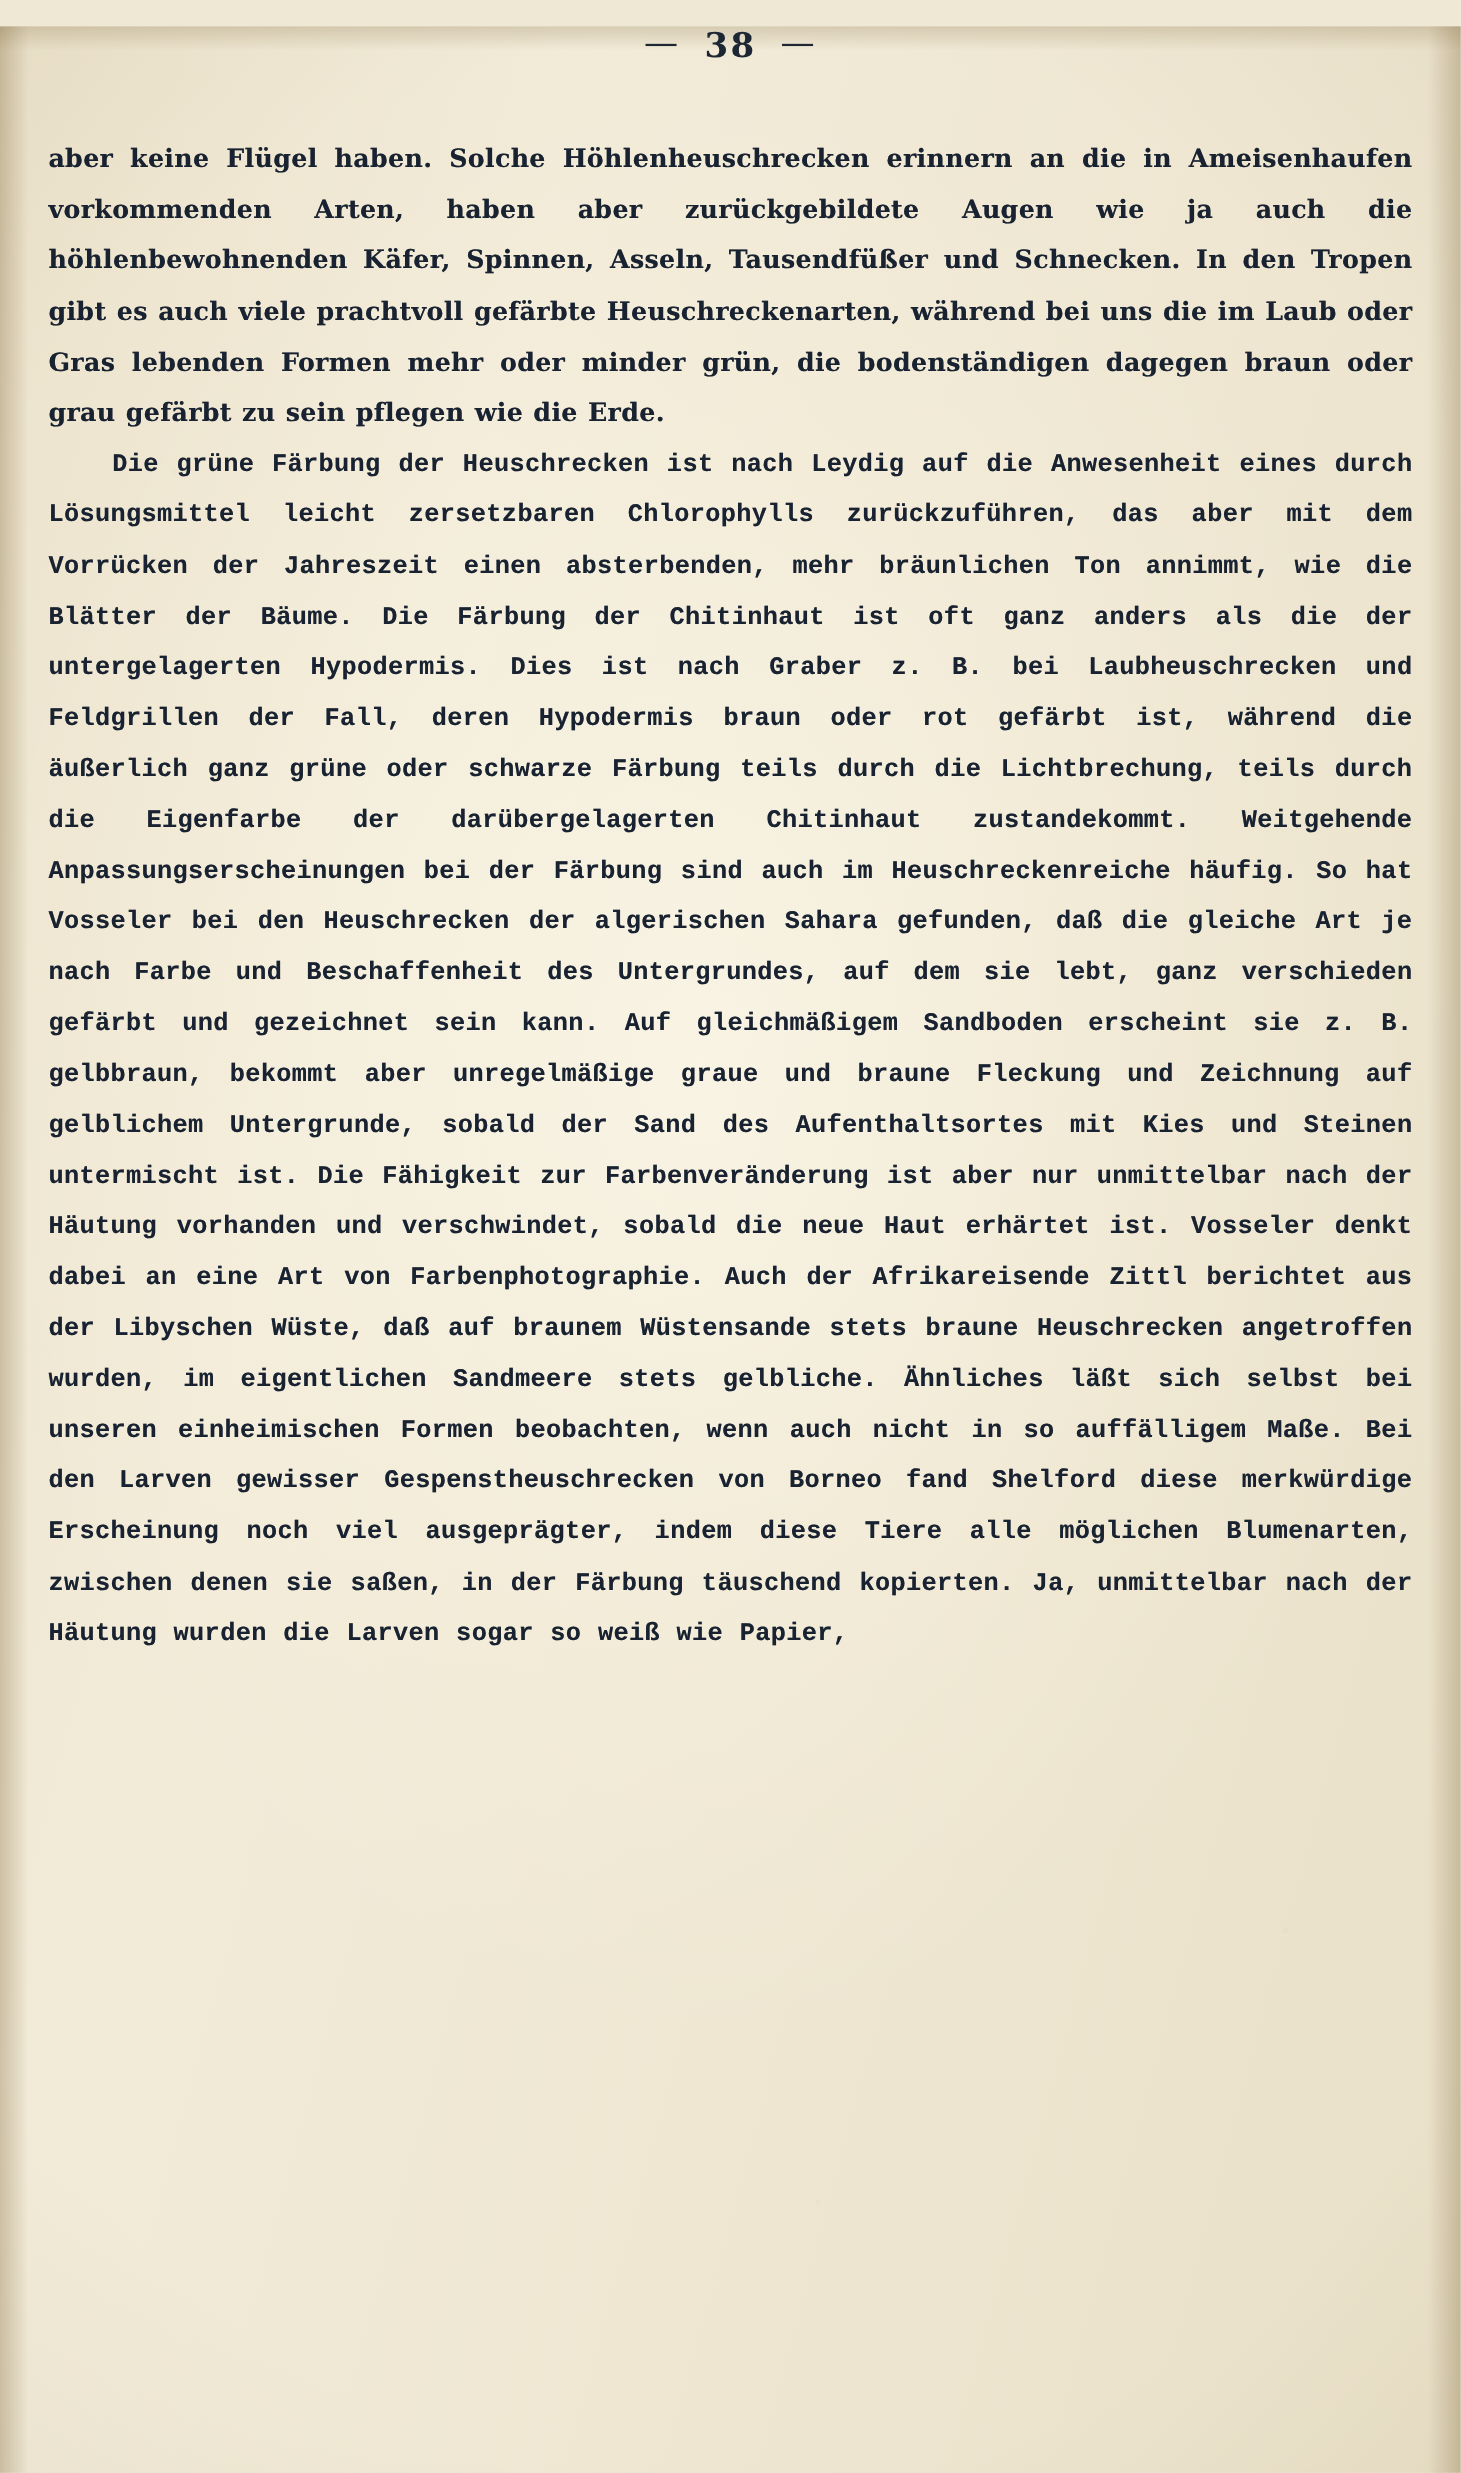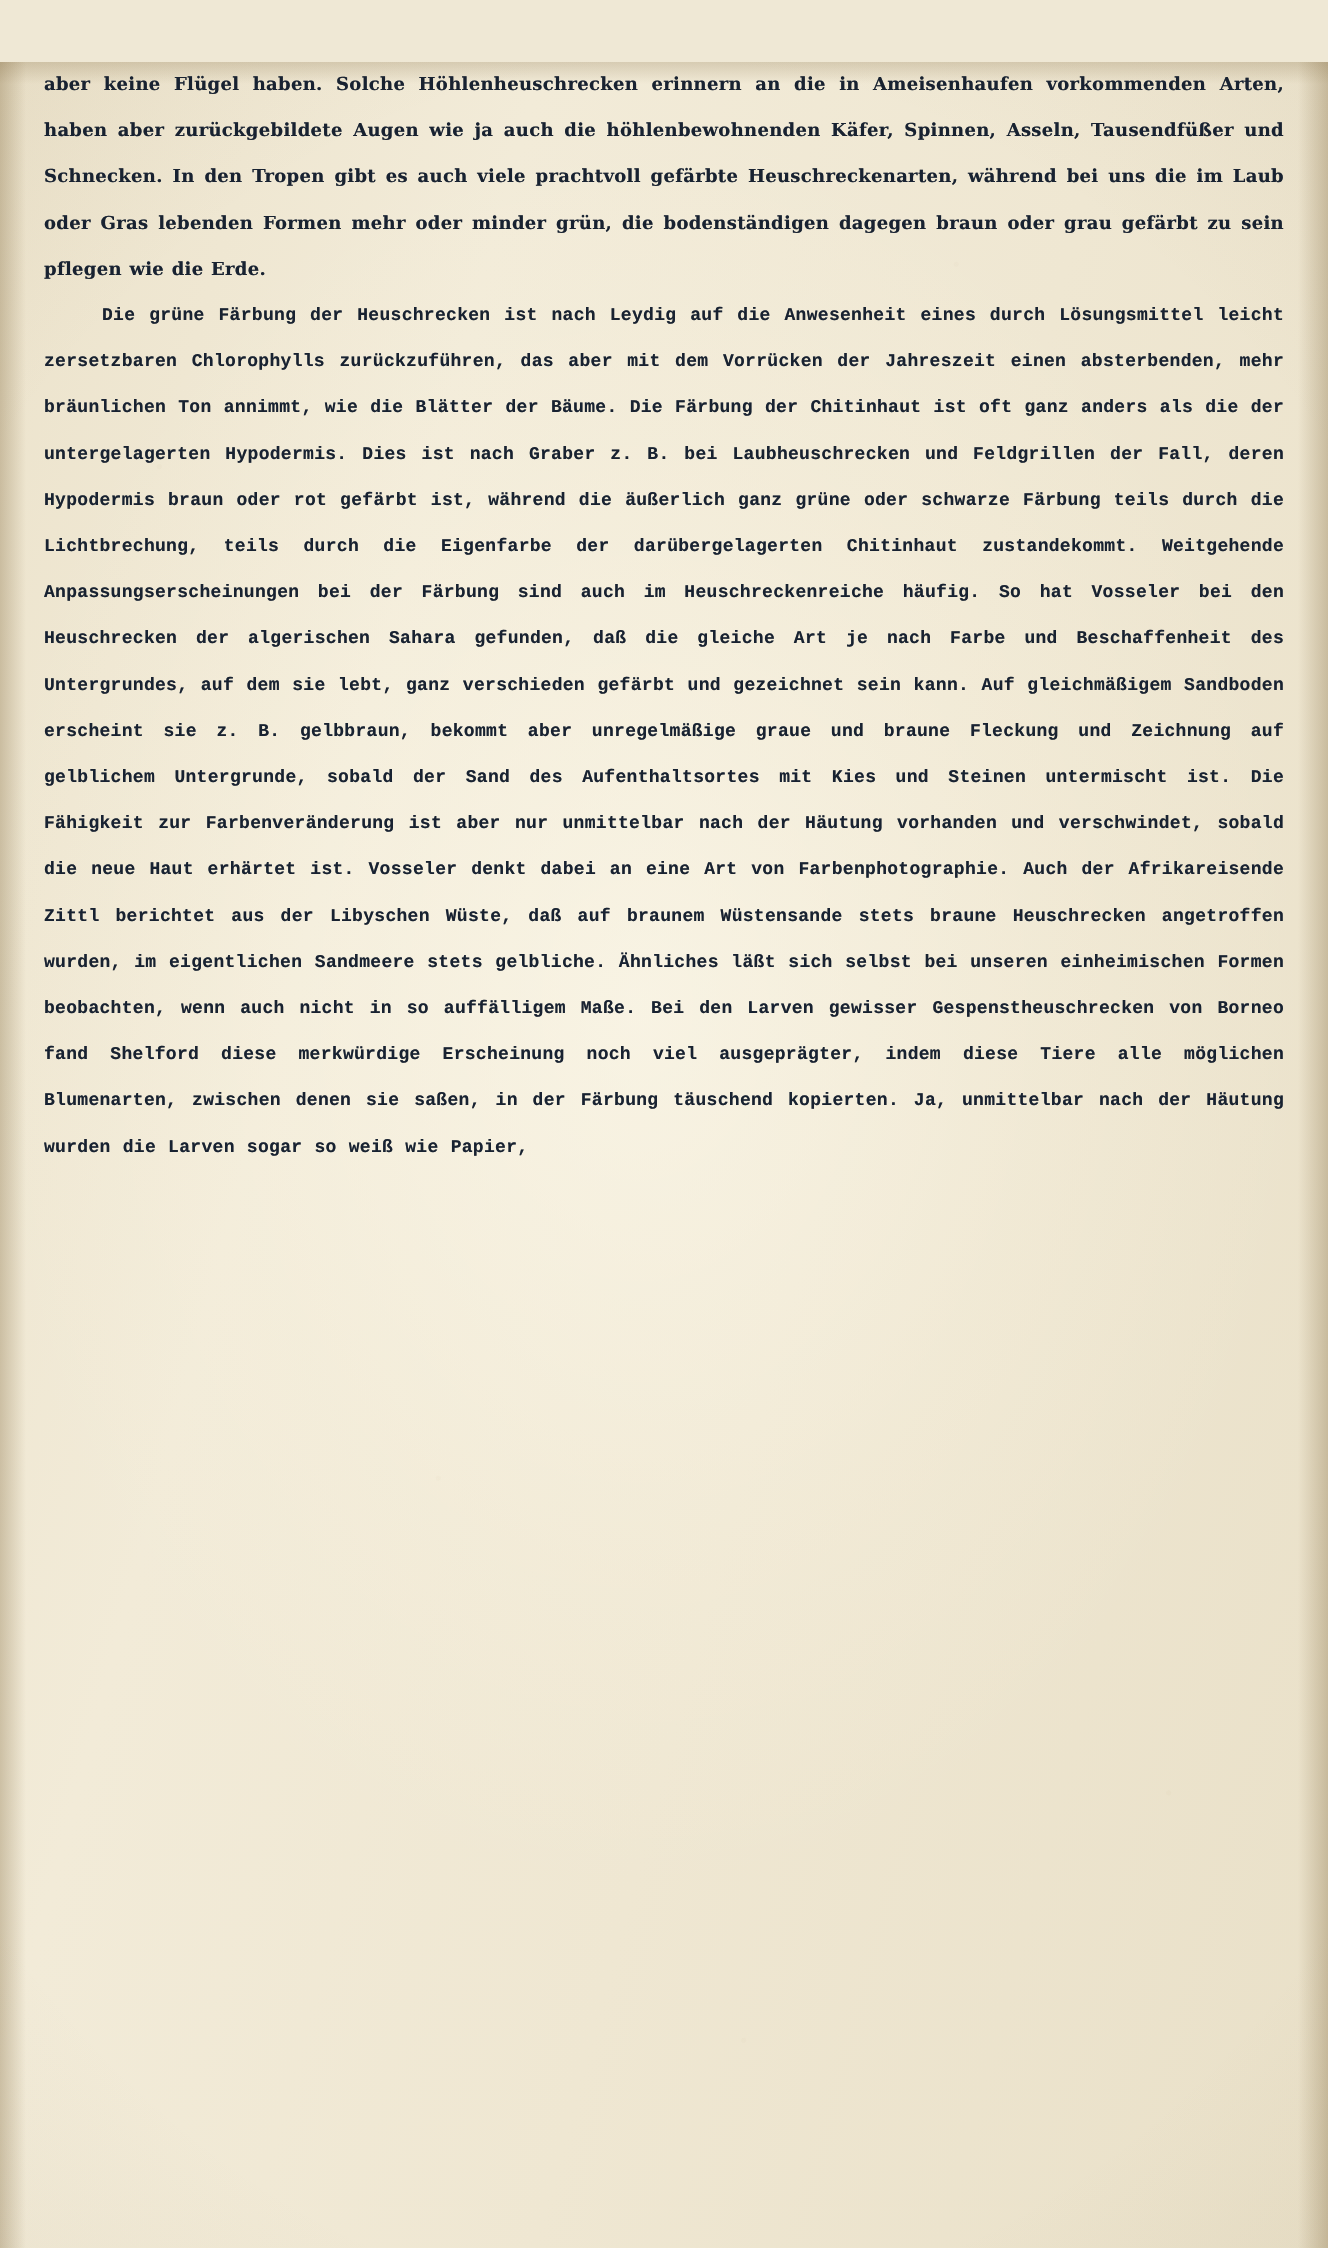--- a/index.html
+++ b/index.html
@@ -84,21 +84,21 @@
 
   .textblock {
     margin: 62px 40px 0 40px;
     padding: 0 4px;
   }
 
   p.para {
     margin: 0;
     color: #182231;
     font-family: "DejaVu Serif", serif;
-    font-size: 18px;
+    font-size: 23px;
     line-height: 46.2px;
     text-align: justify;
     text-justify: inter-word;
     font-weight: 700;
     letter-spacing: 0.3px;
     word-spacing: 1px;
     -webkit-font-smoothing: none;
     text-rendering: geometricPrecision;
     
     text-shadow: 0 0 0.6px rgba(24,34,49,0.55);
@@ -114,20 +114,23 @@
 
 <div class="page">
   <div class="grain"></div>
   <div class="edge-top"></div>
   <div class="edge-left"></div>
   <div class="edge-right"></div>
   <div class="edge-bottom"></div>
 
   <div class="content">
 
+    <div class="folio">
+      <span class="dash">—</span><span>38</span><span class="dash">—</span>
+    </div>
 
     <div class="textblock">
       <p class="para">aber keine Flügel haben. Solche Höhlenheuschrecken erinnern an die in Ameisenhaufen vorkommenden Arten, haben aber zurückgebildete Augen wie ja auch die höhlenbewohnenden Käfer, Spinnen, Asseln, Tausendfüßer und Schnecken. In den Tropen gibt es auch viele prachtvoll gefärbte Heuschreckenarten, während bei uns die im Laub oder Gras lebenden Formen mehr oder minder grün, die bodenständigen dagegen braun oder grau gefärbt zu sein pflegen wie die Erde.</p>
       <p class="para">Die grüne Färbung der Heuschrecken ist nach Leydig auf die Anwesenheit eines durch Lösungsmittel leicht zersetzbaren Chlorophylls zurückzuführen, das aber mit dem Vorrücken der Jahreszeit einen absterbenden, mehr bräunlichen Ton annimmt, wie die Blätter der Bäume. Die Färbung der Chitinhaut ist oft ganz anders als die der untergelagerten Hypodermis. Dies ist nach Graber z. B. bei Laubheuschrecken und Feldgrillen der Fall, deren Hypodermis braun oder rot gefärbt ist, während die äußerlich ganz grüne oder schwarze Färbung teils durch die Lichtbrechung, teils durch die Eigenfarbe der darübergelagerten Chitinhaut zustandekommt. Weitgehende Anpassungserscheinungen bei der Färbung sind auch im Heuschreckenreiche häufig. So hat Vosseler bei den Heuschrecken der algerischen Sahara gefunden, daß die gleiche Art je nach Farbe und Beschaffenheit des Untergrundes, auf dem sie lebt, ganz verschieden gefärbt und gezeichnet sein kann. Auf gleichmäßigem Sandboden erscheint sie z. B. gelbbraun, bekommt aber unregelmäßige graue und braune Fleckung und Zeichnung auf gelblichem Untergrunde, sobald der Sand des Aufenthaltsortes mit Kies und Steinen untermischt ist. Die Fähigkeit zur Farbenveränderung ist aber nur unmittelbar nach der Häutung vorhanden und verschwindet, sobald die neue Haut erhärtet ist. Vosseler denkt dabei an eine Art von Farbenphotographie. Auch der Afrikareisende Zittl berichtet aus der Libyschen Wüste, daß auf braunem Wüstensande stets braune Heuschrecken angetroffen wurden, im eigentlichen Sandmeere stets gelbliche. Ähnliches läßt sich selbst bei unseren einheimischen Formen beobachten, wenn auch nicht in so auffälligem Maße. Bei den Larven gewisser Gespenstheuschrecken von Borneo fand Shelford diese merkwürdige Erscheinung noch viel ausgeprägter, indem diese Tiere alle möglichen Blumenarten, zwischen denen sie saßen, in der Färbung täuschend kopierten. Ja, unmittelbar nach der Häutung wurden die Larven sogar so weiß wie Papier,</p>
     </div>
 
   </div>
 </div>
 
 </body></html>

